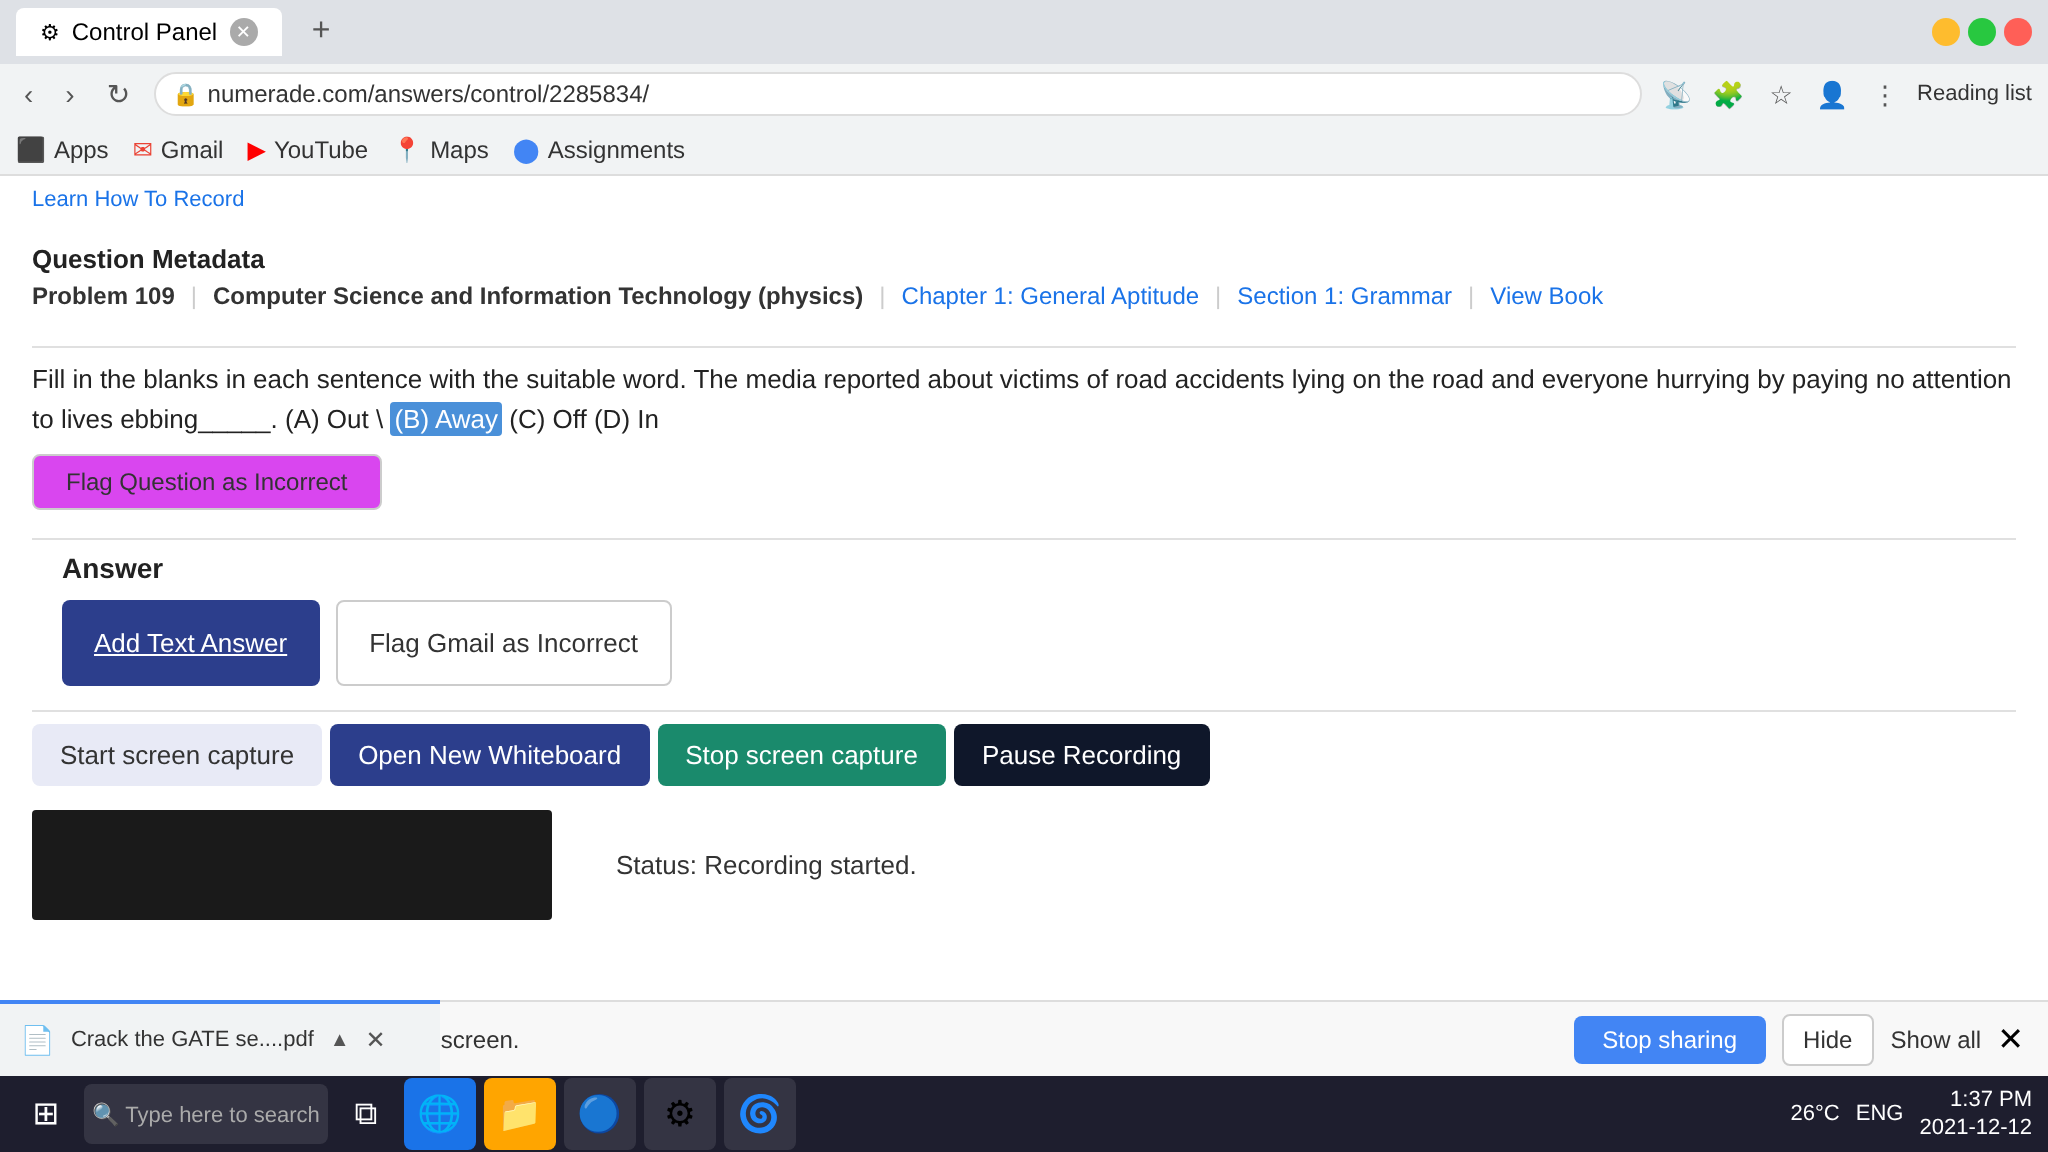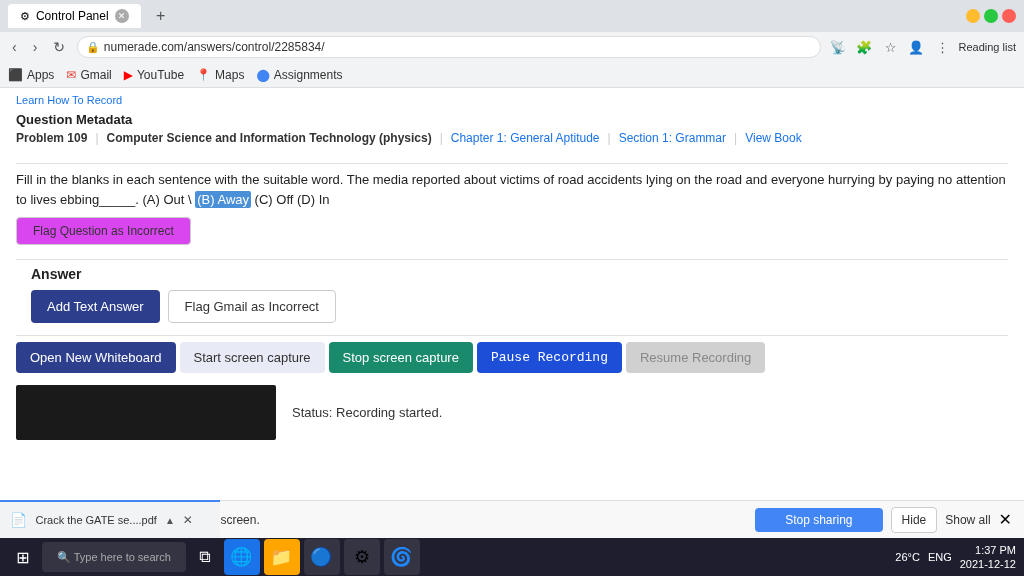--- a/index.html
+++ b/index.html
@@ -129,21 +129,21 @@
     .page-content {
       background: #fff;
       padding: 6px 16px 0 16px;
       height: calc(576px - 32px - 30px - 26px - 38px - 38px);
       overflow-y: auto;
     }
 
     .learn-link {
       color: #666;
       font-size: 11px;
-      margin-bottom: 6px;
+      margin-bottom: 16px;
     }
 
     .question-metadata {
       margin-top: 4px;
       margin-bottom: 16px;
     }
     .question-metadata h3 {
       font-size: 13px;
       font-weight: bold;
       color: #222;
@@ -210,23 +210,24 @@
     .answer-buttons {
       display: flex;
       gap: 8px;
       margin-bottom: 12px;
     }
     .btn-primary {
       background: #2c3e8c;
       color: #fff;
       border: none;
       border-radius: 4px;
-      padding: 4px 16px;
-      font-size: 13px;
-      cursor: pointer;
+      padding: 14px 16px;
+      font-size: 13px;
+      cursor: pointer;
+      text-decoration: underline;
     }
     .btn-outline {
       background: #fff;
       color: #333;
       border: 1px solid #ccc;
       border-radius: 4px;
       padding: 8px 16px;
       font-size: 13px;
       cursor: pointer;
     }
@@ -240,21 +241,21 @@
     .action-btn {
       padding: 8px 14px;
       border: none;
       border-radius: 4px;
       font-size: 13px;
       cursor: pointer;
     }
     .btn-blue { background: #2c3e8c; color: #fff; }
     .btn-light { background: #e8eaf6; color: #333; }
     .btn-teal { background: #1a8a6c; color: #fff; }
-    .btn-green { background: #1d4ed8; color: #fff; font-family: Liberation Mono, monospace; }
+    .btn-green { background: #0f172a; color: #fff; }
     .btn-disabled { background: #d0d0d0; color: #888; cursor: not-allowed; }
 
     .video-preview {
       background: #1a1a1a;
       width: 260px;
       height: 55px;
       border-radius: 2px;
       margin-top: 4px;
       display: inline-block;
     }
@@ -303,21 +304,21 @@
     }
     .sharing-text {
       color: #333;
       flex: 1;
     }
     .stop-sharing-btn {
       background: #4285f4;
       color: #fff;
       border: none;
       border-radius: 4px;
-      padding: 5px 30px;
+      padding: 5px 14px;
       font-size: 12px;
       cursor: pointer;
     }
     .hide-btn {
       background: #fff;
       border: 1px solid #ccc;
       border-radius: 4px;
       padding: 5px 10px;
       font-size: 12px;
       cursor: pointer;
@@ -460,28 +461,27 @@
     <div class="answer-label">Answer</div>
     <div class="answer-buttons">
       <button class="btn-primary">Add Text Answer</button>
       <button class="btn-outline">Flag Gmail as Incorrect</button>
     </div>
   </div>
 
   <hr class="divider">
 
   <div class="action-bar">
+    <button class="action-btn btn-light">Start screen capture</button>
     <button class="action-btn btn-blue">Open New Whiteboard</button>
-    <button class="action-btn btn-light">Start screen capture</button>
     <button class="action-btn btn-teal">Stop screen capture</button>
     <button class="action-btn btn-green">Pause Recording</button>
-    <button class="action-btn btn-disabled">Resume Recording</button>
-  </div>
-
-  <div style="display:flex; align-items:flex-start; margin-top:4px;">
+  </div>
+
+  <div style="display:flex; align-items:flex-start; gap:16px; margin-top:4px;">
     <div class="video-preview"></div>
     <div class="status-text">Status: Recording started.</div>
   </div>
 </div>
 
 <div class="sharing-bar">
   <span class="sharing-icon">⏸</span>
   <span class="sharing-text">www.numerade.com is sharing your screen.</span>
   <button class="stop-sharing-btn">Stop sharing</button>
   <button class="hide-btn">Hide</button>
@@ -492,21 +492,21 @@
 <div style="position:fixed; bottom:38px; left:0; width:220px; height:38px; background:#f1f3f4; border-top:2px solid #4285f4; display:flex; align-items:center; padding:0 10px; gap:8px; z-index:102;">
   <span class="pdf-icon">📄</span>
   <span style="font-size:11px; color:#333;">Crack the GATE se....pdf</span>
   <span class="chevron-up">▲</span>
   <span class="close-x">✕</span>
 </div>
 
 <div class="taskbar">
   <div class="taskbar-icons">
     <div class="taskbar-icon">⊞</div>
-    <div class="taskbar-icon" style="width:144px; background:rgba(255,255,255,0.1); border-radius:4px; font-size:11px; color:#aaa;">🔍 Type here to search</div>
+    <div class="taskbar-icon" style="width:122px; background:rgba(255,255,255,0.1); border-radius:4px; font-size:11px; color:#aaa;">🔍 Type here to search</div>
     <div class="taskbar-icon">⧉</div>
     <div class="taskbar-app" style="background:#1a73e8;">🌐</div>
     <div class="taskbar-app" style="background:#ffa500;">📁</div>
     <div class="taskbar-app" style="background:rgba(255,255,255,0.1);">🔵</div>
     <div class="taskbar-app" style="background:rgba(255,255,255,0.1);">⚙</div>
     <div class="taskbar-app" style="background:rgba(255,255,255,0.1);">🌀</div>
     <div style="margin-left:auto; display:flex; align-items:center; gap:8px;">
       <span style="color:#fff; font-size:11px;">26°C</span>
       <span style="color:#fff; font-size:11px;">ENG</span>
       <div class="taskbar-time">

